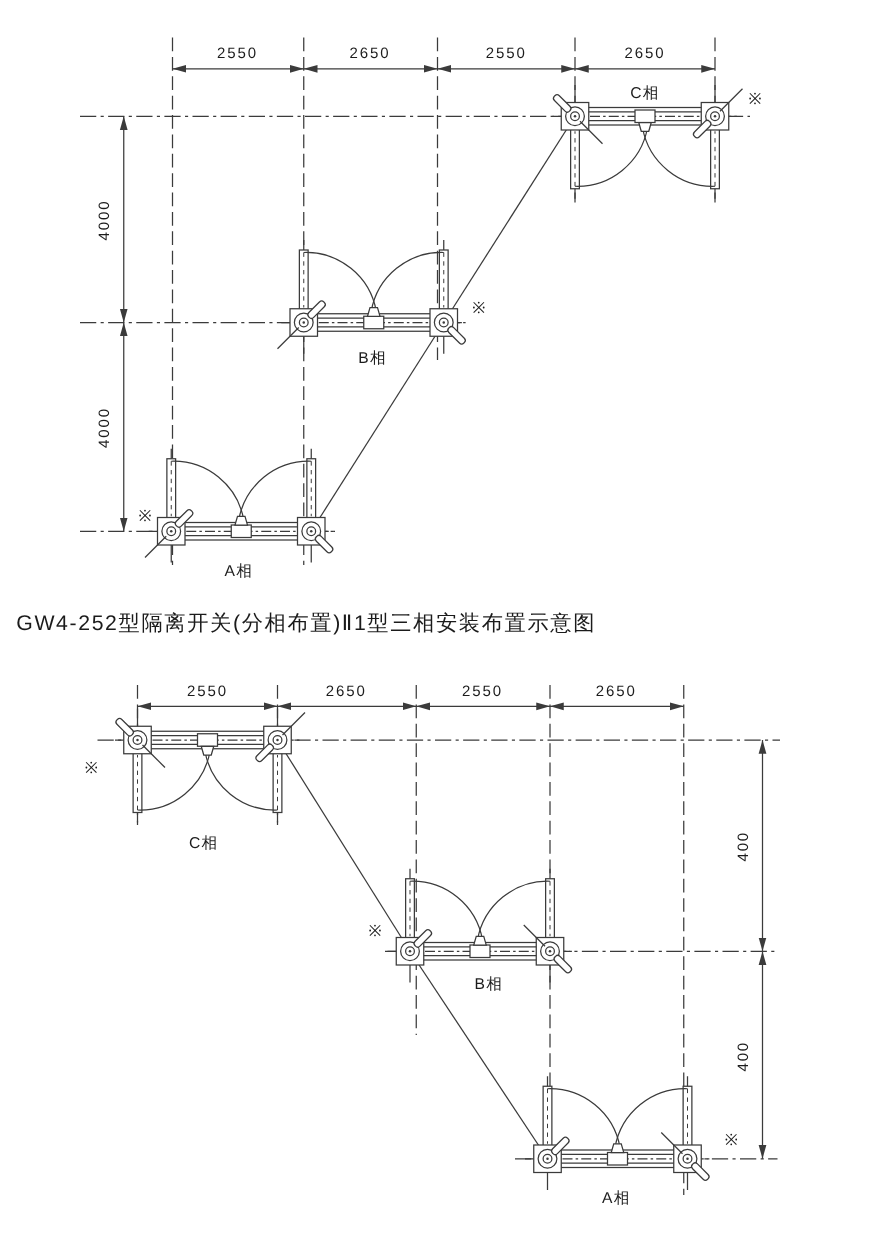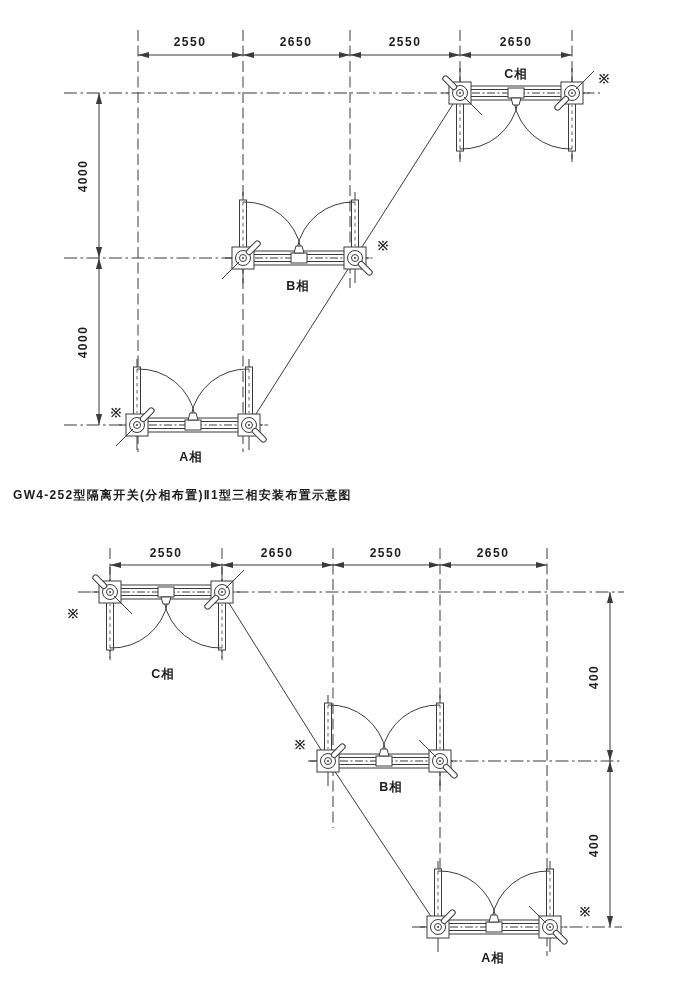--- a/index.html
+++ b/index.html
@@ -1,21 +1,21 @@
 <!DOCTYPE html>
 <html><head>
 <meta charset="utf-8">
 <style>
   html,body{margin:0;padding:0;background:#fff;}
   .screen{position:relative;width:700px;height:988px;background:#ffffff;overflow:hidden;
-          font-family:"Liberation Sans",sans-serif;font-weight:bold;}
+          font-family:"Liberation Sans",sans-serif;}
   svg{position:absolute;left:0;display:block;}
   #svg-top{top:0;}
   #svg-bottom{top:520px;}
-  .caption{position:absolute;left:13px;top:487px;font-size:12px;letter-spacing:1.3px;
+  .caption{position:absolute;left:13px;top:487px;font-size:17px;letter-spacing:1.3px;
            color:#1b1b1b;white-space:nowrap;}
   
   .ln{stroke:#3b3b3b;stroke-width:1;fill:none}
   .wf{fill:#ffffff;stroke:#3b3b3b;stroke-width:1}
   .dot{fill:#3b3b3b;stroke:none}
   .cl{stroke-dasharray:13 3.5 2.5 3.5}     
   .gl{stroke-dasharray:11 4.5}             
   .bcl{stroke-dasharray:8 2.5 2 2.5}       
   .leg{stroke-dasharray:3.5 3.5;stroke-width:.8}
   text{fill:#1c1c1c;font-family:"Liberation Sans",sans-serif}

